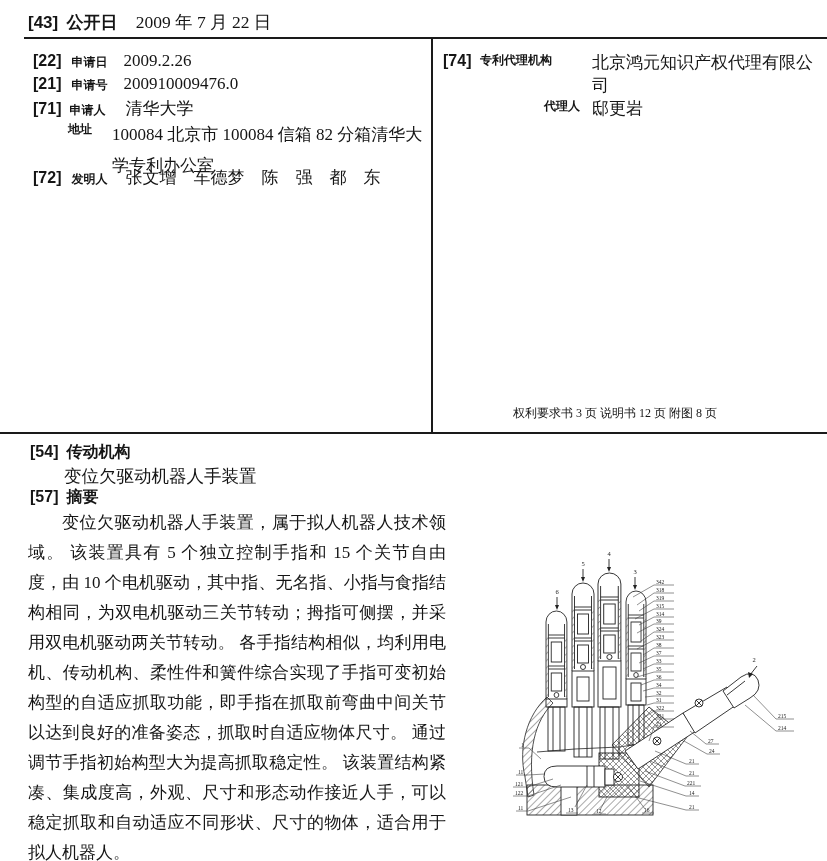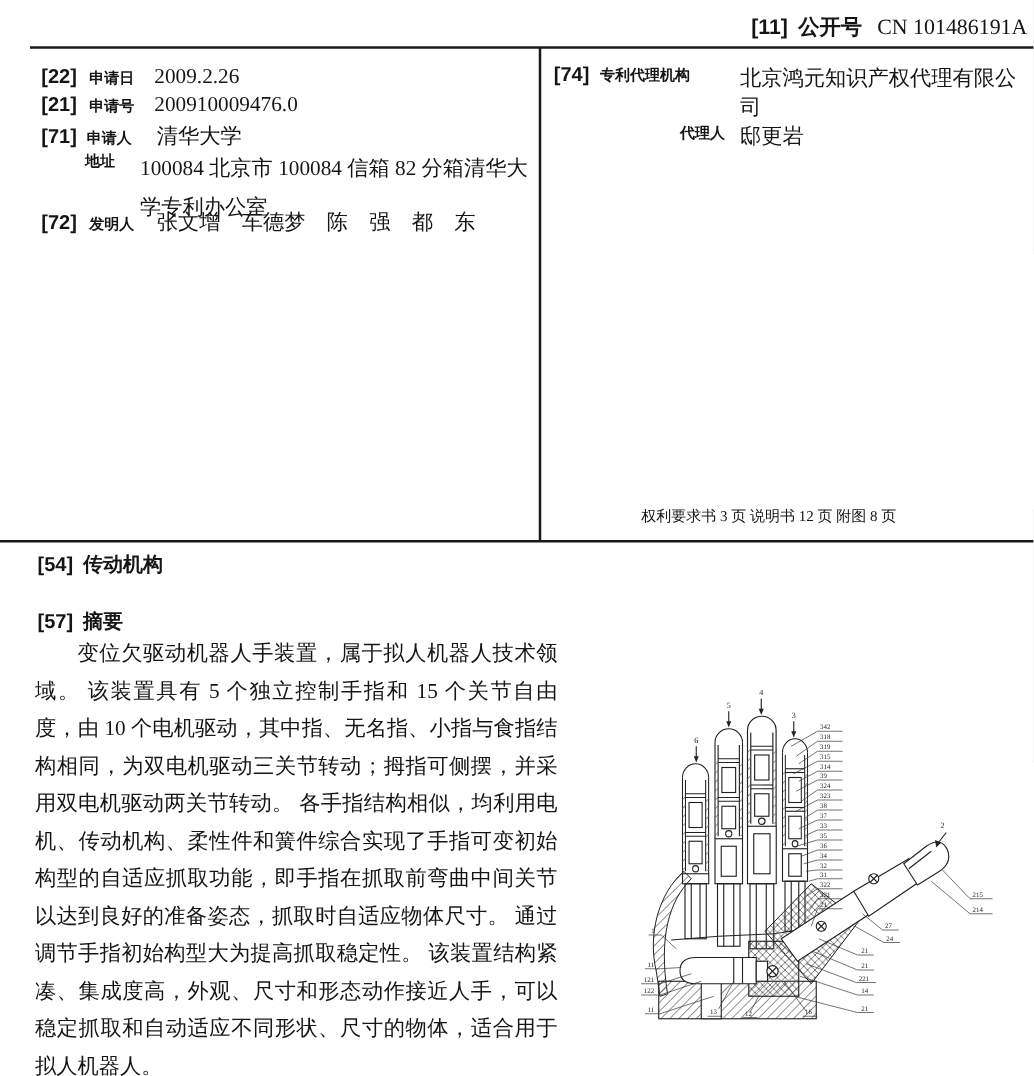--- a/index.html
+++ b/index.html
@@ -19,24 +19,24 @@
   .title-line{font-size:17.5px;}
   .abstract{font-size:17px;line-height:30px;text-align:justify;text-indent:2em;margin:0;}
   .addr-val{line-height:31px;}
   svg text{font-family:"Liberation Serif","DejaVu Serif",serif;fill:#222;}
 </style>
 </head>
 <body>
 
 <div class="page">
 
-  <div class="abs hdr" style="left:601px;top:10px;">
-    <span class="sans">[11]</span>
-    <span class="sans" style="margin-left:4px;">公开号</span>
-    <span class="v" style="margin-left:8px;">CN 101486191A</span>
+  <div class="abs hdr" style="left:28px;top:10px;">
+    <span class="sans">[43]</span>
+    <span class="sans" style="margin-left:4px;">公开日</span>
+    <span class="v" style="margin-left:14px;">2009 年 7 月 22 日</span>
   </div>
 
   <div class="rule" style="left:24px;top:37px;width:803px;height:2px;"></div>
   <div class="vdiv" style="left:431px;top:38px;width:2px;height:395px;"></div>
 
   <div>
     <div class="abs" style="left:33px;top:51px;">
       <span class="sans tagtxt">[22]</span>
       <span class="sans lbltxt" style="margin-left:6px;">申请日</span>
       <span class="valtxt" style="margin-left:12px;">2009.2.26</span>
@@ -68,20 +68,21 @@
     <div class="abs valtxt" style="left:592px;top:97px;">邸更岩</div>
     <div class="abs pages-note" style="left:450px;top:405px;width:330px;">权利要求书 3 页 说明书 12 页 附图 8 页</div>
   </div>
 
   <div class="rule" style="left:0px;top:432px;width:827px;height:2px;"></div>
 
   <div class="abs" style="left:30px;top:442px;">
     <span class="sans sec-tag">[54]</span>
     <span class="sans sec-tag" style="margin-left:4px;">传动机构</span>
   </div>
+  <div class="abs title-line" style="left:64px;top:464px;">变位欠驱动机器人手装置</div>
   <div class="abs" style="left:30px;top:487px;">
     <span class="sans sec-tag">[57]</span>
     <span class="sans sec-tag" style="margin-left:4px;">摘要</span>
   </div>
   <p class="abs abstract" style="left:28px;top:508px;width:418px;">变位欠驱动机器人手装置，属于拟人机器人技术领域。 该装置具有 5 个独立控制手指和 15 个关节自由度，由 10 个电机驱动，其中指、无名指、小指与食指结构相同，为双电机驱动三关节转动；拇指可侧摆，并采用双电机驱动两关节转动。 各手指结构相似，均利用电机、传动机构、柔性件和簧件综合实现了手指可变初始构型的自适应抓取功能，即手指在抓取前弯曲中间关节以达到良好的准备姿态，抓取时自适应物体尺寸。 通过调节手指初始构型大为提高抓取稳定性。 该装置结构紧凑、集成度高，外观、尺寸和形态动作接近人手，可以稳定抓取和自动适应不同形状、尺寸的物体，适合用于拟人机器人。</p>
 
   <svg class="abs" style="left:487px;top:545px;" width="340" height="316" viewBox="0 0 340 316">
     <defs>
       <pattern id="hatch" width="5" height="5" patternUnits="userSpaceOnUse" patternTransform="rotate(45)">
         <line x1="0" y1="0" x2="0" y2="5" stroke="#555" stroke-width="1"></line>

